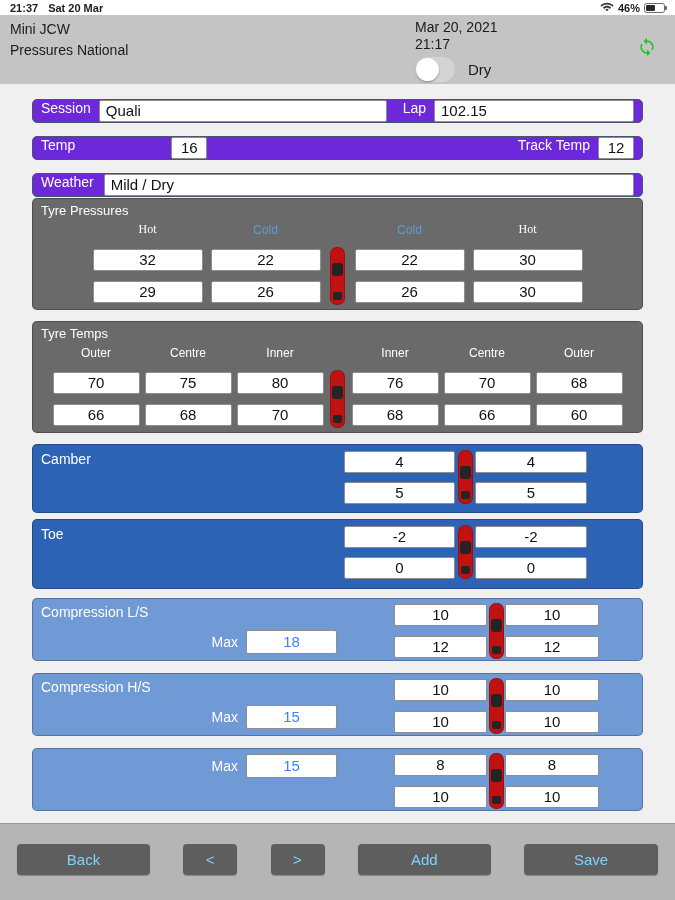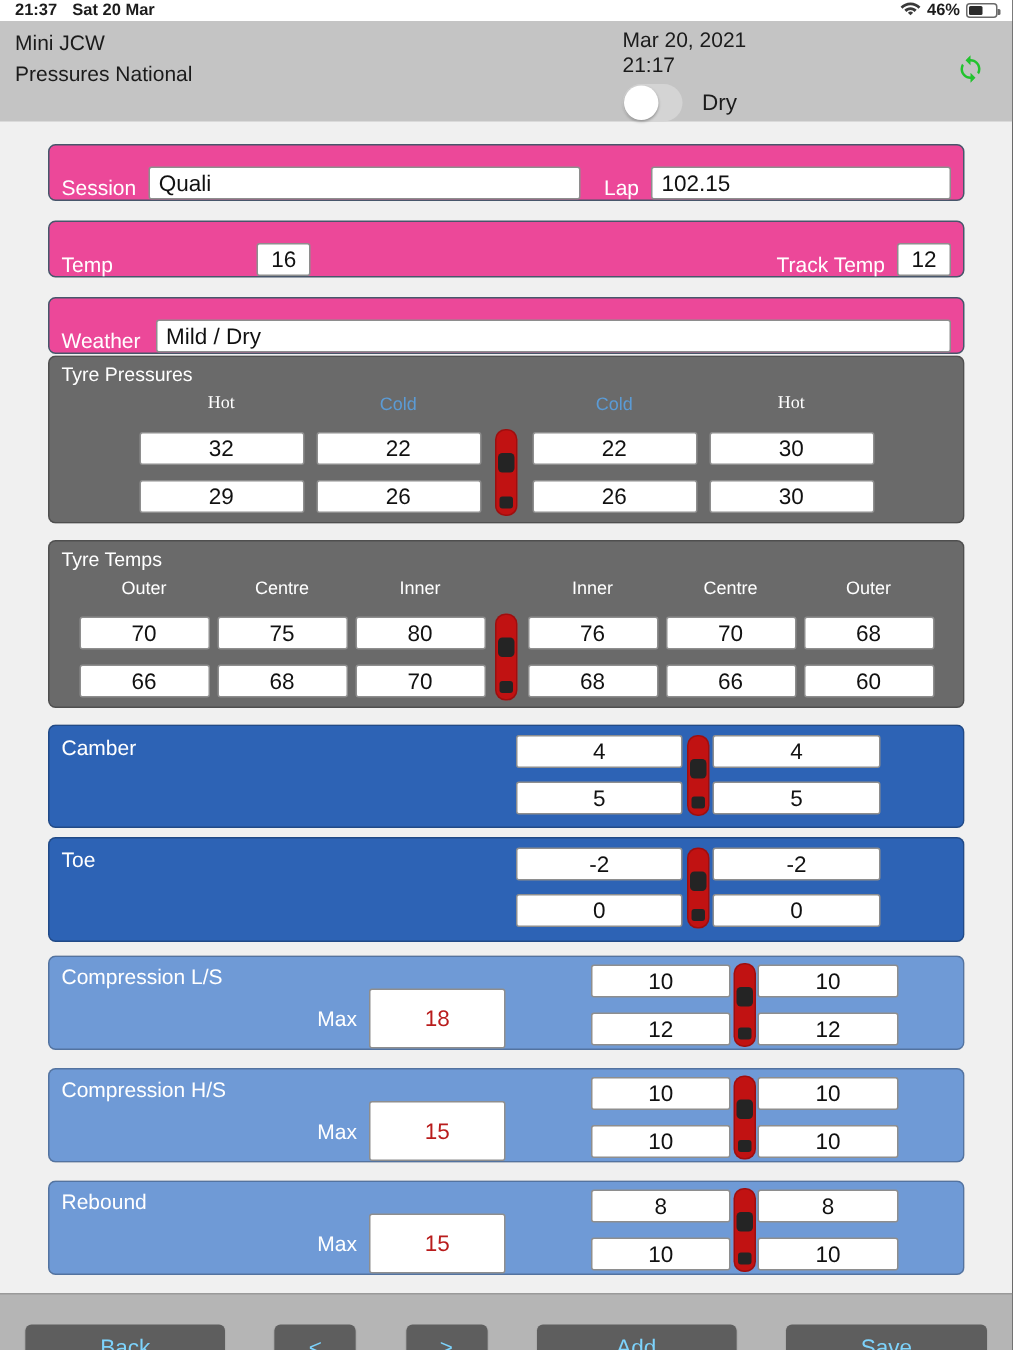--- a/index.html
+++ b/index.html
@@ -21,21 +21,21 @@
   .hdr-center { flex:1; color:#1b1b1b; font-size:14px; line-height:17px; }
   .toggle-row { display:flex; align-items:center; gap:13px; margin-top:4px; }
   .toggle { width:40px; height:25px; border-radius:13px; background:#d4d4d4; position:relative; cursor:pointer; }
   .toggle .knob { width:23px; height:23px; border-radius:50%; background:#fff; position:absolute; left:1px; top:1px; box-shadow:0 1px 2px rgba(0,0,0,0.35); }
   .toggle-label { font-size:15px; }
   .hdr-right { width:50px; display:flex; align-items:flex-start; justify-content:flex-end; padding:18px 8px 0 0; }
 
   
   .content { flex:1; padding:15px 32px 0; }
 
-  .bar { height:38px; background:#ec4899; border:1px solid #47566b; border-radius:5px; display:flex; align-items:flex-end; padding:0 8px; margin-bottom:13px; color:#fff; font-size:14px; }
+  .bar { height:24px; background:#6d28d9; border:1px solid #47566b; border-radius:5px; display:flex; align-items:flex-start; padding:0 8px; margin-bottom:13px; color:#fff; font-size:14px; }
   .bar input { height:22px; background:#fff; border:1px solid #8e8e8e; border-radius:2px; font-size:15px; font-family:inherit; color:#111; padding:0 6px; }
   .in-session { width:288px; margin-left:8px; }
   .in-lap { width:200px; margin-left:8px; }
   .lbl-lap { margin-left:auto; }
   .in-temp { width:36px; margin-left:96px; text-align:center; }
   .lbl-tracktemp { margin-left:auto; }
   .in-tracktemp { width:36px; margin-left:8px; text-align:center; }
   .in-weather { flex:1; margin-left:10px; }
 
   .panel { border:1px solid rgba(0,0,0,0.25); border-radius:5px; margin-bottom:10px; }
@@ -59,21 +59,21 @@
 
   .panel-blue { background:#2d63b5; height:69px; display:flex; padding:6px 8px; margin-bottom:6px; }
   .panel-blue.toe { height:70px; margin-bottom:9px; }
   .p-label { color:#fff; font-size:14px; }
   .pair-area { margin-left:auto; margin-right:47px; display:grid; grid-template-columns:111px 20px 112px; grid-template-rows:22px 22px; row-gap:9px; }
   .pair-area .car-slot { grid-column:2; grid-row:1/3; }
 
   .panel-lb { background:#6f9ad6; height:63px; display:flex; padding:5px 8px; margin-bottom:12px; }
   .lb-left { width:300px; display:flex; flex-direction:column; justify-content:space-between; padding-bottom:1px; }
   .max-row { display:flex; align-items:center; justify-content:flex-end; gap:8px; padding-right:4px; }
-  .max-row .in-max { width:91px; height:40px; background:#fff; border:1px solid #8e8e8e; border-radius:2px; text-align:center; font-size:15px; font-family:inherit; color:#b91c1c; }
+  .max-row .in-max { width:91px; height:24px; background:#fff; border:1px solid #8e8e8e; border-radius:2px; text-align:center; font-size:15px; font-family:inherit; color:#3b82f6; }
   .pair-area-sm { margin-left:auto; margin-right:35px; display:grid; grid-template-columns:93px 18px 94px; grid-template-rows:22px 22px; row-gap:10px; }
   .pair-area-sm .car-slot { grid-column:2; grid-row:1/3; }
 
   
   .footer { height:80px; background:#b5b5b5; border-top:1px solid #9a9a9a; display:flex; justify-content:space-between; padding:20px 17px 0; }
   .btn { height:31px; background:#5e5e5e; color:#7dd3fc; border:none; border-radius:4px; font-size:15px; font-family:inherit; box-shadow:0 1px 1px rgba(0,0,0,0.25); cursor:pointer; }
   .btn-back { width:133px; } .btn-step { width:54px; } .btn-add { width:133px; } .btn-save { width:134px; }
 </style>
 </head>
 <body>
@@ -258,21 +258,20 @@
             <div class="car" style="height:56px;"></div>
           </div>
         <input class="num" type="text" value="10" style="">
         <input class="num" type="text" style="grid-column: 1;" value="10">
         <input class="num" type="text" value="10" style="">
       </div>
     </div>
 
     <div class="panel panel-lb">
       <div class="lb-left">
-        <div class="p-label">Rebound</div>
         <div class="max-row">
           <span class="p-label">Max</span>
           <input class="in-max" type="text" value="15" style="">
         </div>
       </div>
       <div class="pair-area-sm">
         <input class="num" type="text" value="8" style="">
         <div class="car-slot">
             <div class="car" style="height:56px;"></div>
           </div>

